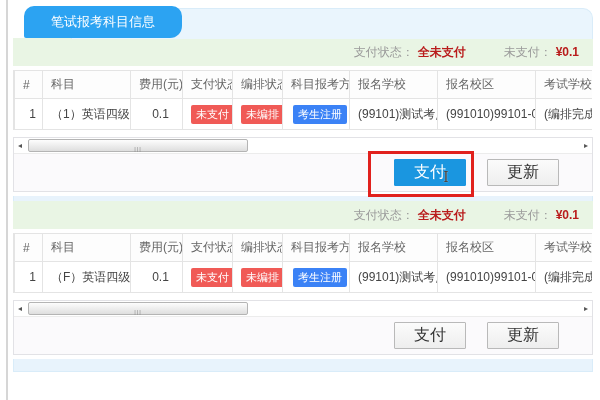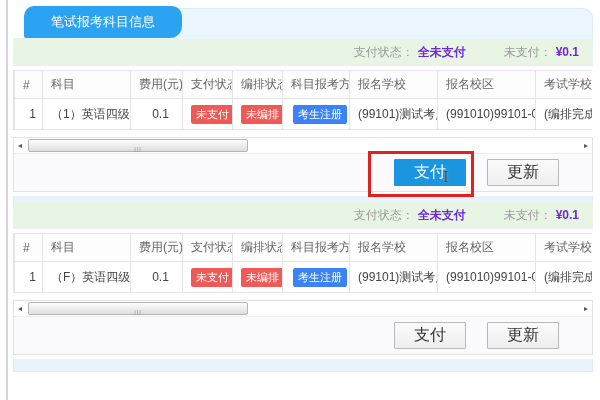--- a/index.html
+++ b/index.html
@@ -22,21 +22,21 @@
     border-radius:10px 10px 0 0;}
   .tab{position:absolute;left:11px;top:1px;height:32px;min-width:130px;
     color:#fff;font-size:13px;line-height:32px;text-align:center;
     padding:0 14px;border-radius:10px 10px 12px 2px;z-index:2;cursor:pointer;}
   .tab-written{background:#2ca3f2;}
   .tab-oral{background:#5fc7f6;}
 
   
   .statusbar{height:28px;line-height:28px;background:#e9f5e4;
     text-align:right;padding-right:14px;color:#9b9b9b;font-size:12px;}
-  .statusbar .red{color:#6d28d9;font-weight:bold;margin-left:4px;}
+  .statusbar .red{color:#b91c1c;font-weight:bold;margin-left:4px;}
   .statusbar .gap{margin-left:38px;}
 
   
   .tablewrap{margin-top:4px;width:578px;overflow:hidden;border-left:1px solid #e4e4e4;}
   table.grid{border-collapse:collapse;table-layout:fixed;width:628px;background:#fff;}
   table.grid th,table.grid td{border:1px solid #e4e4e4;overflow:hidden;white-space:nowrap;}
   table.grid th{height:27px;font-weight:normal;color:#666;font-size:12px;text-align:left;padding:0 0 0 8px;background:#fdfdfd;}
   table.grid td{height:30px;font-size:12px;color:#444;padding:0 0 0 8px;}
   th.c,td.c{text-align:center;padding:0;}
   td.dim{color:#bdbdbd;}

